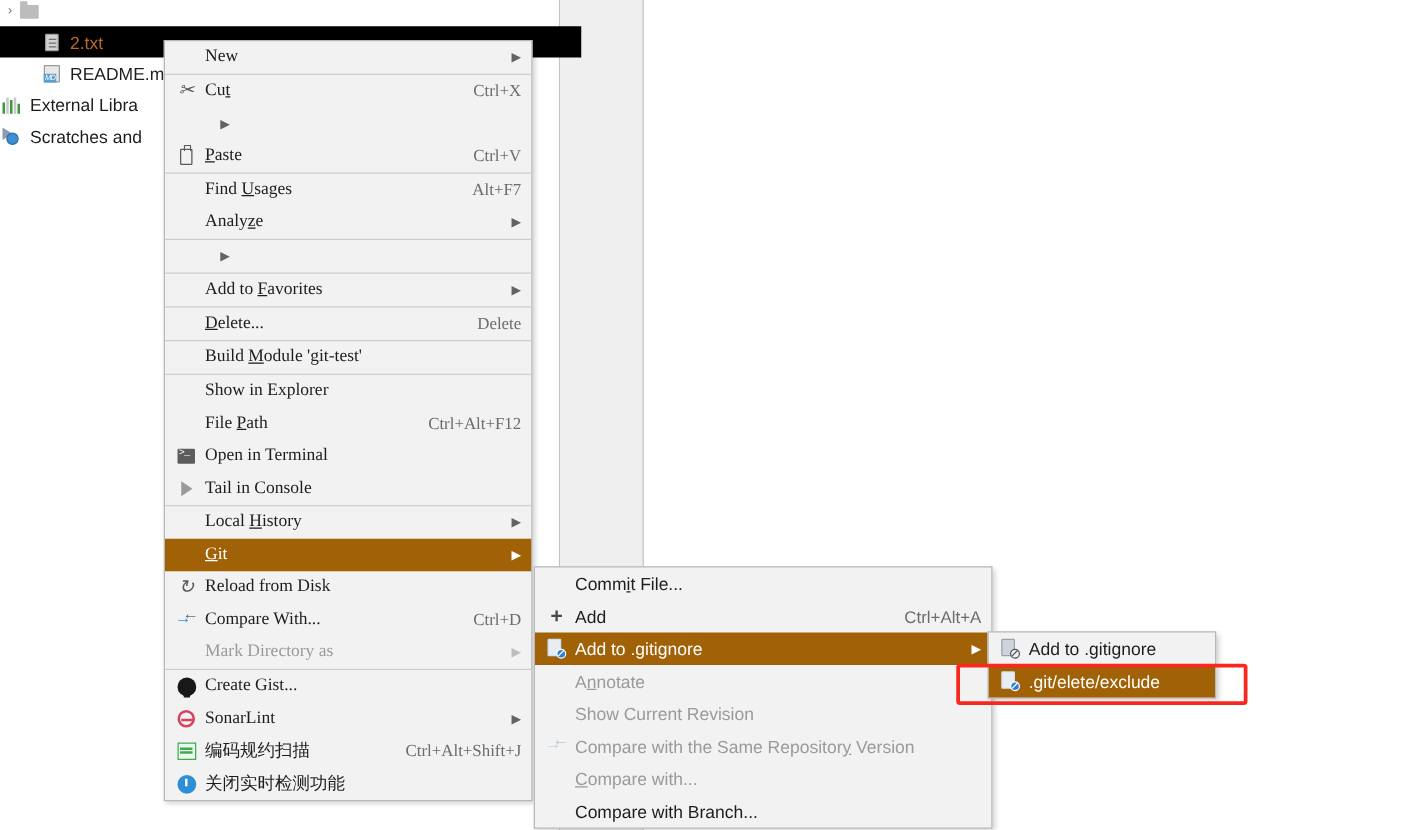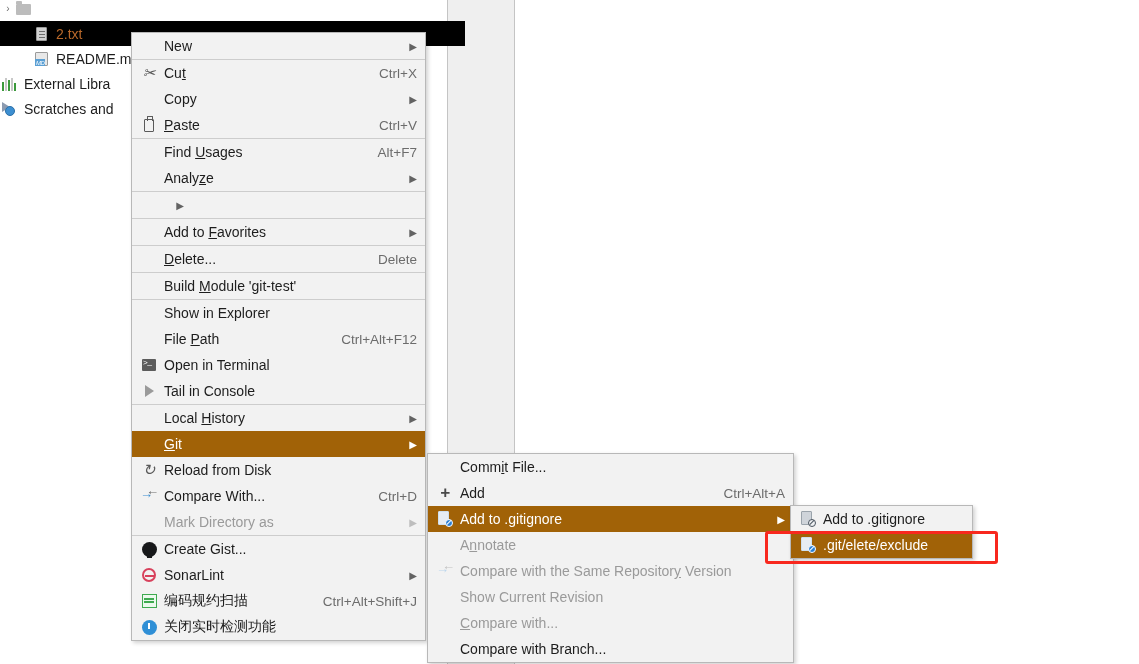--- a/index.html
+++ b/index.html
@@ -260,37 +260,36 @@
       <span class="tree-label">External Libra</span>
     </div>
     <div class="tree-row" style="top:96px;padding-left:2px;">
       <span class="tree-ico">
           <i class="ico-scratch"></i>
         </span>
       <span class="tree-label">Scratches and</span>
     </div>
   </div>
 
-  <div class="menu" id="context-menu" style="left:131px; top:32px; width:295px;">
+  <div class="menu" id="context-menu" style="left:131px; top:32px; width:295px;font-family:Liberation Serif, serif;">
       <div class="mi">
         <span class="mi-ico"></span>
         <span class="mi-label">New</span>
         <span class="mi-arrow">▶</span>
       </div>
       <div class="sep"></div>
       <div class="mi">
         <span class="mi-ico">
           <i class="g-scissors">✂</i>
         </span>
         <span class="mi-label">Cu<u>t</u></span>
         <span class="mi-accel">Ctrl+X</span>
       </div>
       <div class="mi">
         <span class="mi-ico"></span>
-        <span class="mi-label">Copy</span>
         <span class="mi-arrow">▶</span>
       </div>
       <div class="mi">
         <span class="mi-ico">
           <i class="g-clip"></i>
         </span>
         <span class="mi-label"><u>P</u>aste</span>
         <span class="mi-accel">Ctrl+V</span>
       </div>
       <div class="sep"></div>
@@ -426,28 +425,28 @@
           </i>
         </span>
         <span class="mi-label">Add to .gitignore</span>
         <span class="mi-arrow">▶</span>
       </div>
       <div class="mi disabled">
         <span class="mi-ico"></span>
         <span class="mi-label">A<u>n</u>notate</span>
       </div>
       <div class="mi disabled">
+        <span class="mi-ico"></span>
+        <span class="mi-label">Show Current Revision</span>
+      </div>
+      <div class="mi disabled">
         <span class="mi-ico">
           <i class="g-compare dim"></i>
         </span>
         <span class="mi-label">Compare with the Same Repositor<u>y</u> Version</span>
-      </div>
-      <div class="mi disabled">
-        <span class="mi-ico"></span>
-        <span class="mi-label">Show Current Revision</span>
       </div>
       <div class="mi disabled">
         <span class="mi-ico"></span>
         <span class="mi-label"><u>C</u>ompare with...</span>
       </div>
       <div class="mi">
         <span class="mi-ico"></span>
         <span class="mi-label">Compare with Branch...</span>
       </div>
     </div>

